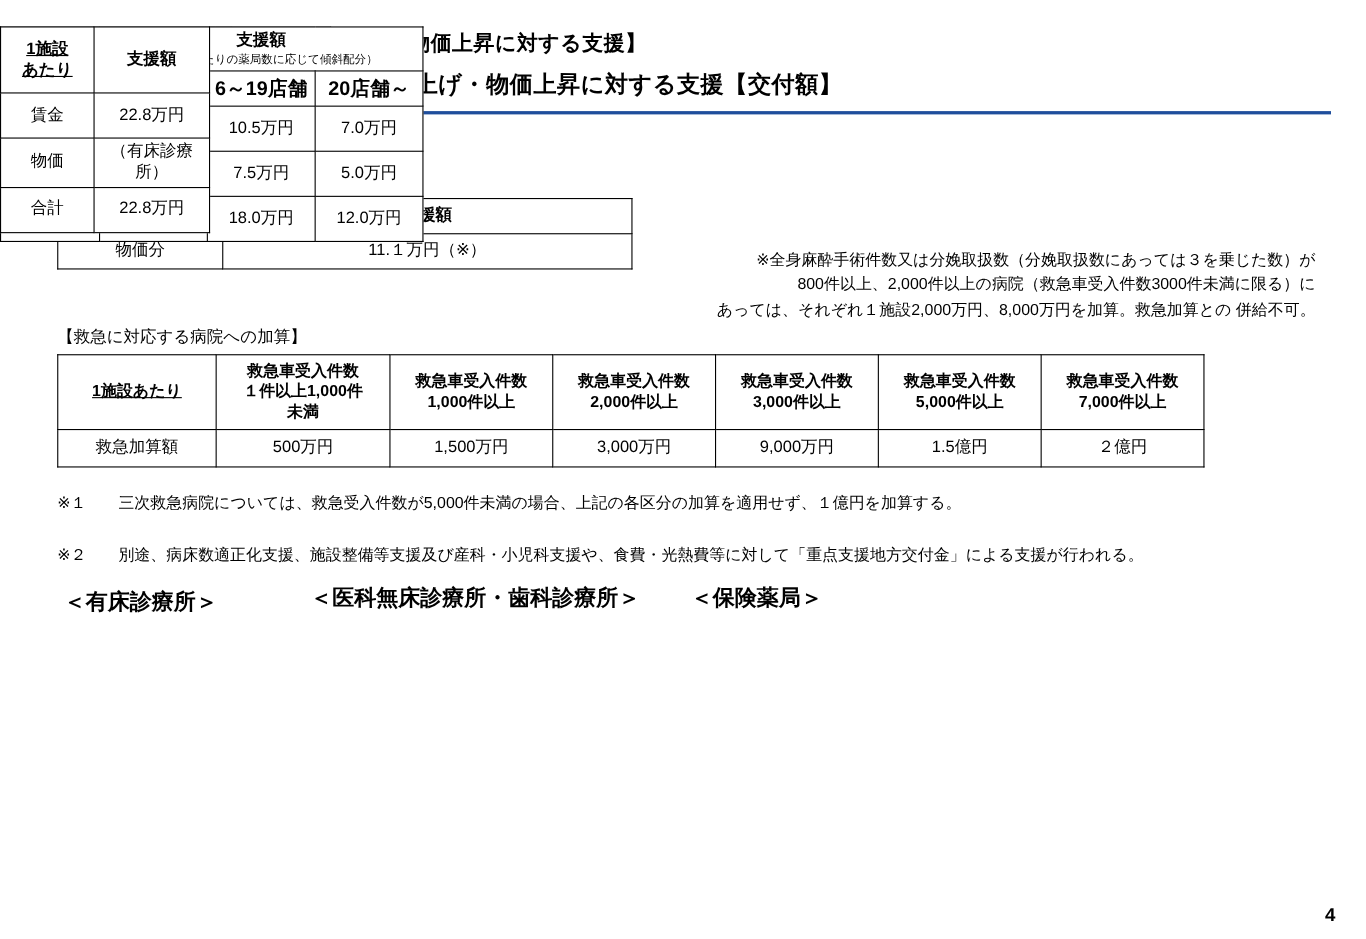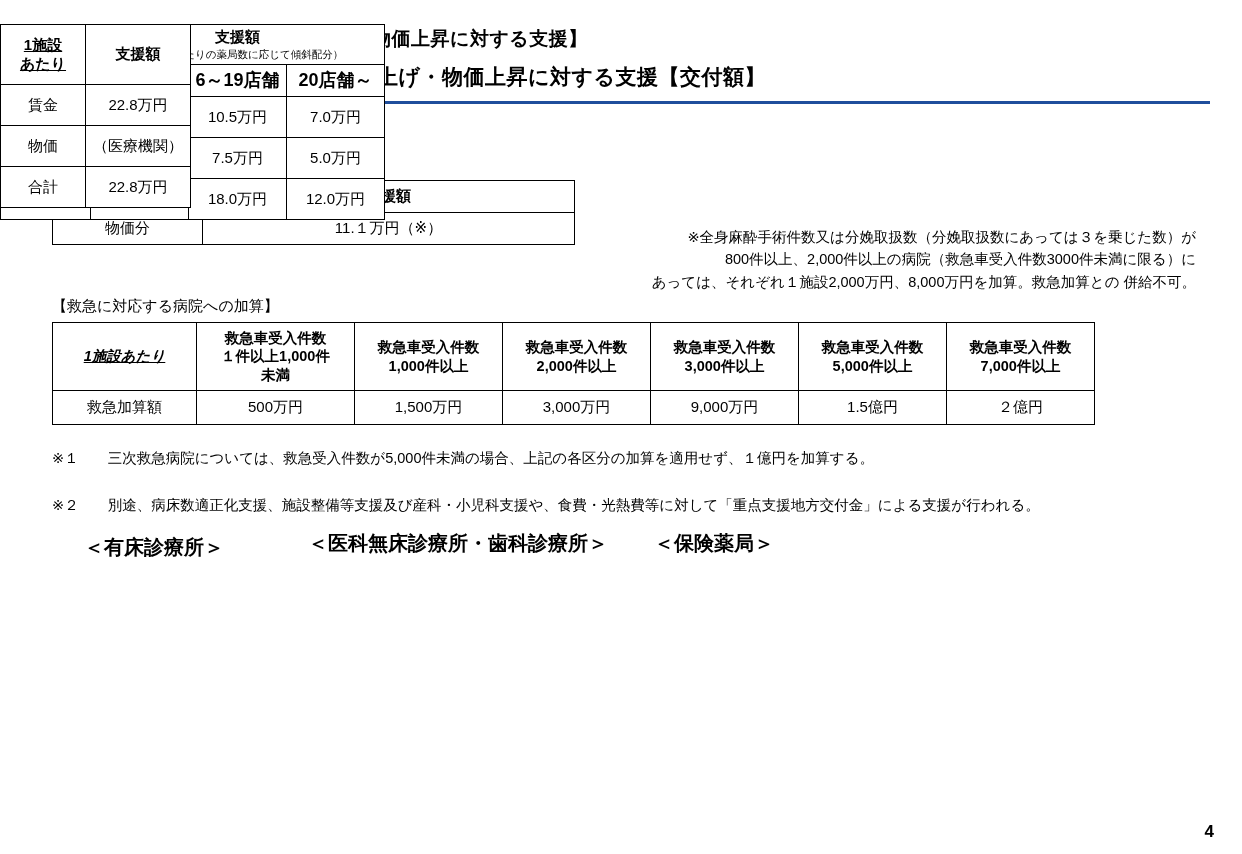--- a/index.html
+++ b/index.html
@@ -70,33 +70,33 @@
   .note-anesthesia {
     position: absolute; left: 596px; top: 226px; width: 600px;
     font-size: 14.5px; line-height: 1.55; text-align: right;
   }
   .note-anesthesia .ind { display: block; padding-left: 18px; }
 
   
   #tbl-emg { position: absolute; left: 52px; top: 322px; }
   #tbl-emg th, #tbl-emg td { height: 30px; }
   #tbl-emg thead th { height: 68px; font-size: 14.5px; }
-  #tbl-emg .h0 { width: 144px; font-style: italic; }
+  #tbl-emg .h0 { width: 144px; }
   #tbl-emg .hx { width: 158px; }
   #tbl-emg .hx2 { width: 148px; }
   #tbl-emg tbody td { font-size: 15px; height: 34px; }
 
   
   .fn { position: absolute; font-size: 14.5px; line-height: 1.6; }
   .fn1 { left: 52px; top: 447px; width: 1160px; }
   .fn1 .l2 { display: block; padding-left: 44px; }
   .fn2 { left: 52px; top: 494px; width: 1160px; }
 
   
-  .sec-t { position: absolute; font-size: 20px; font-weight: bold; margin-left: 26px; }
+  .sec-t { position: absolute; font-size: 20px; font-weight: bold; }
   .sec-yusho { left: 58px; top: 534px; }
   .sec-muso  { left: 282px; top: 530px; text-align: center; }
   .sec-yakkyoku { left: 628px; top: 530px; }
   .sec-homon { left: 992px; top: 530px; }
 
   
   .btm { position: absolute; }
   .btm table.grid { font-size: 15px; margin-top: 24px; }
   .btm table.grid td { height: 41px; }
 
@@ -304,21 +304,21 @@
           <th class="c2 hd">支援額</th>
         </tr>
       </thead>
       <tbody>
         <tr>
           <td>賃金</td>
           <td>22.8万円</td>
         </tr>
         <tr>
           <td>物価</td>
-          <td>（医療機関）</td>
+          <td>（有床診療所）</td>
         </tr>
         <tr>
           <td>合計</td>
           <td>22.8万円</td>
         </tr>
       </tbody>
     </table>
   </div>
 
   <div class="pagenum">4</div>

